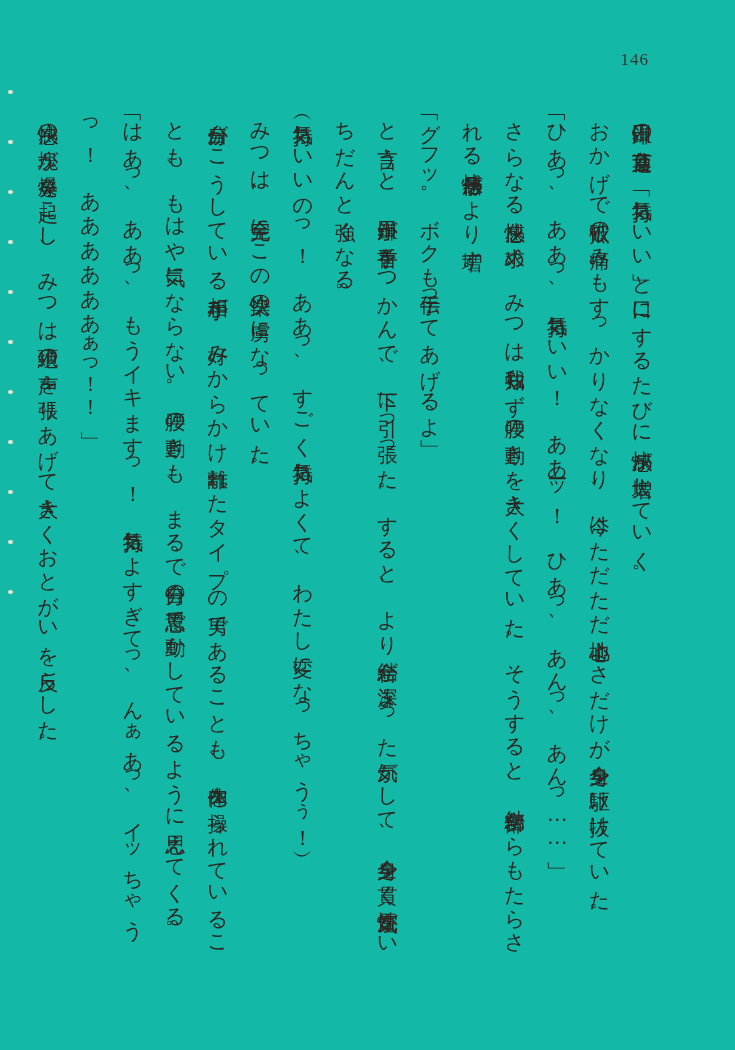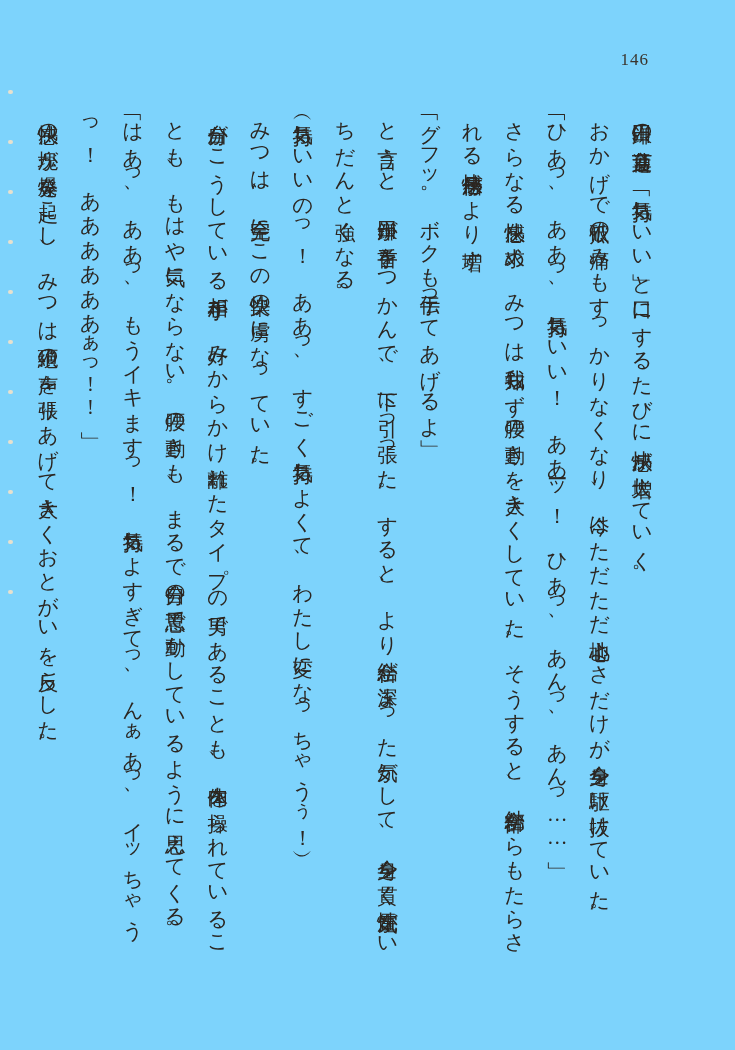--- a/index.html
+++ b/index.html
@@ -13,21 +13,21 @@
     font-family: "Liberation Serif", serif;
     color: #2a2520;
     overflow: hidden;
     position: relative;
   }
   .page {
     position: absolute;
     left: 0; top: 0;
     width: 735px;
     height: 1050px;
-    background: #7dd3fc;
+    background: #14b8a6;
   }
   
   .edge-marks {
     position: absolute;
     left: 8px;
     top: 90px;
     width: 10px;
     height: 600px;
   }
   .edge-marks span {

